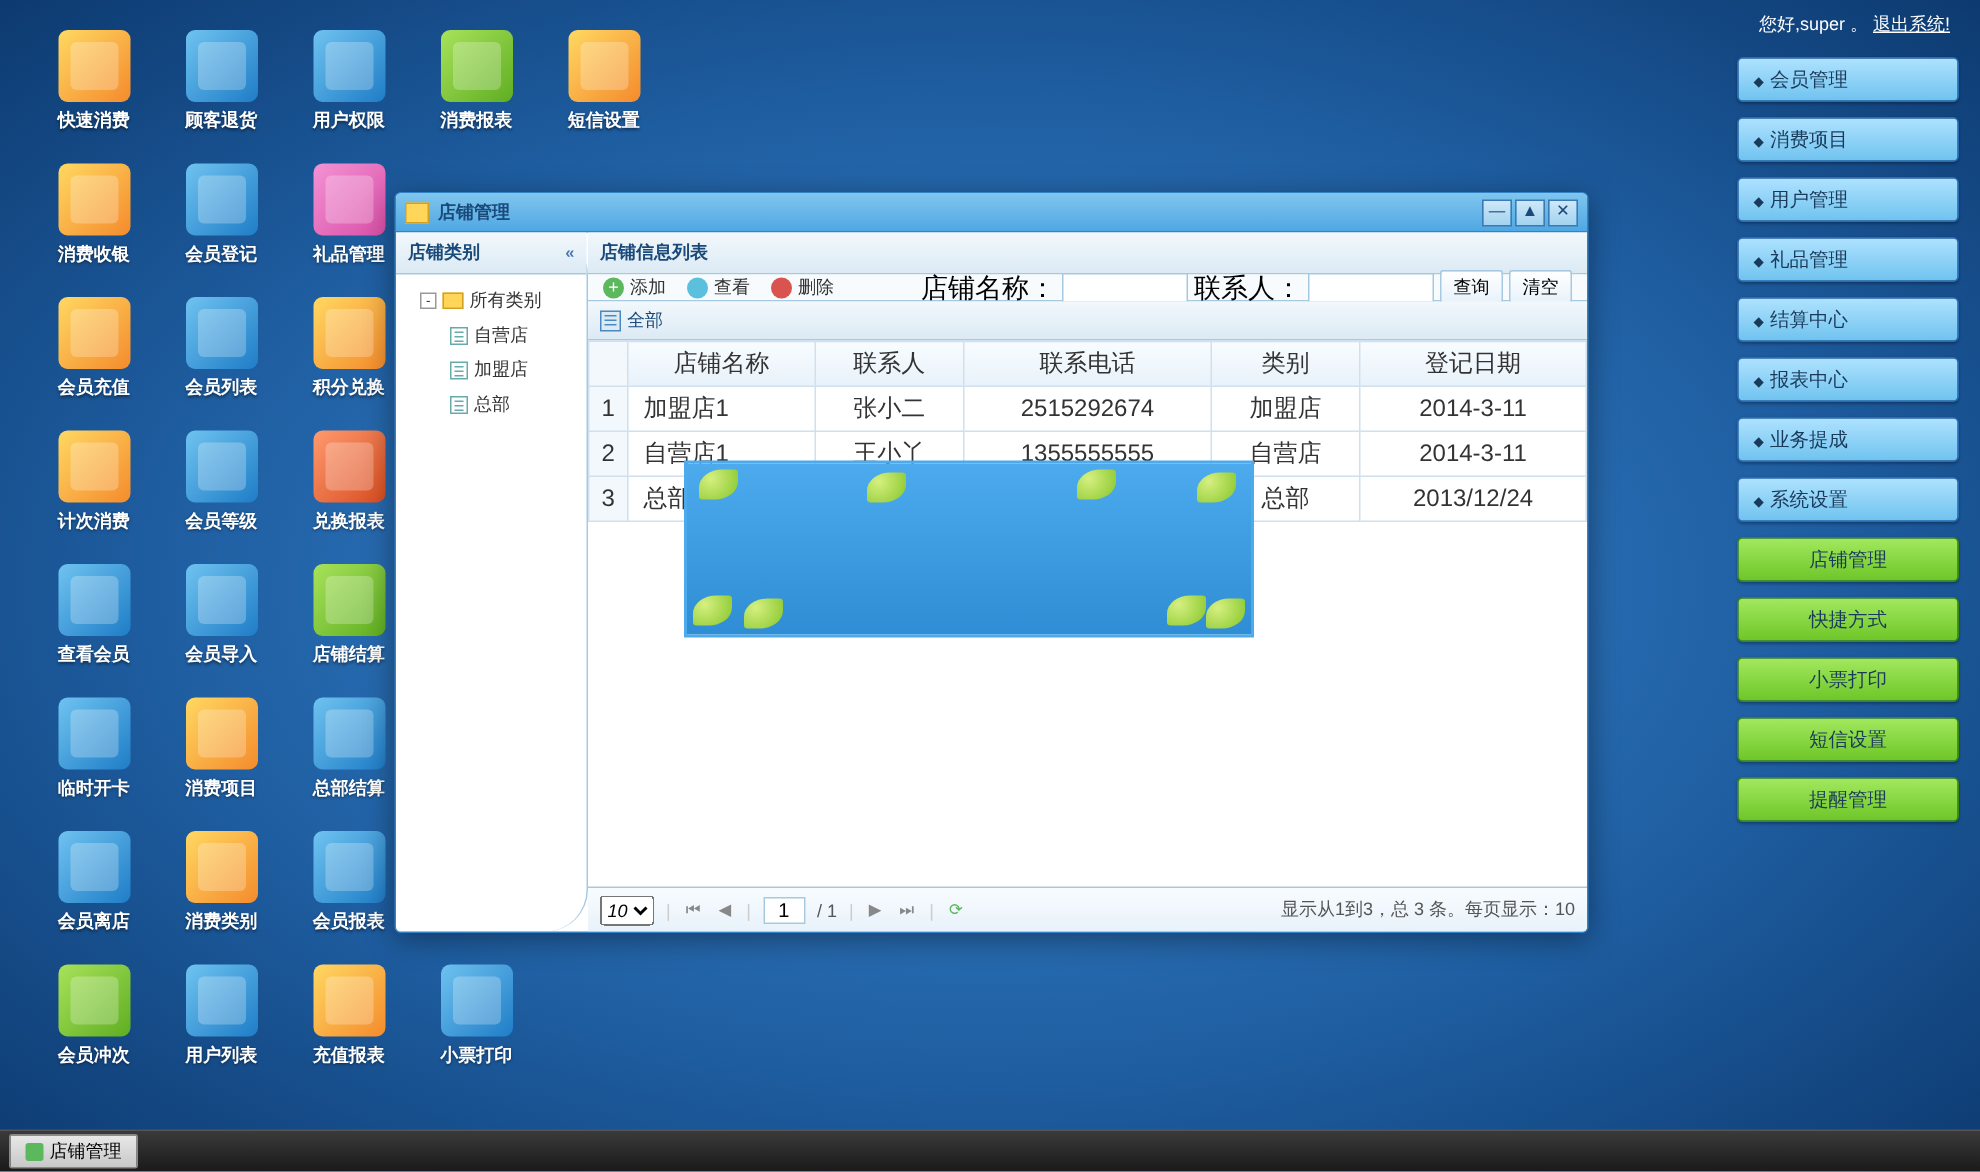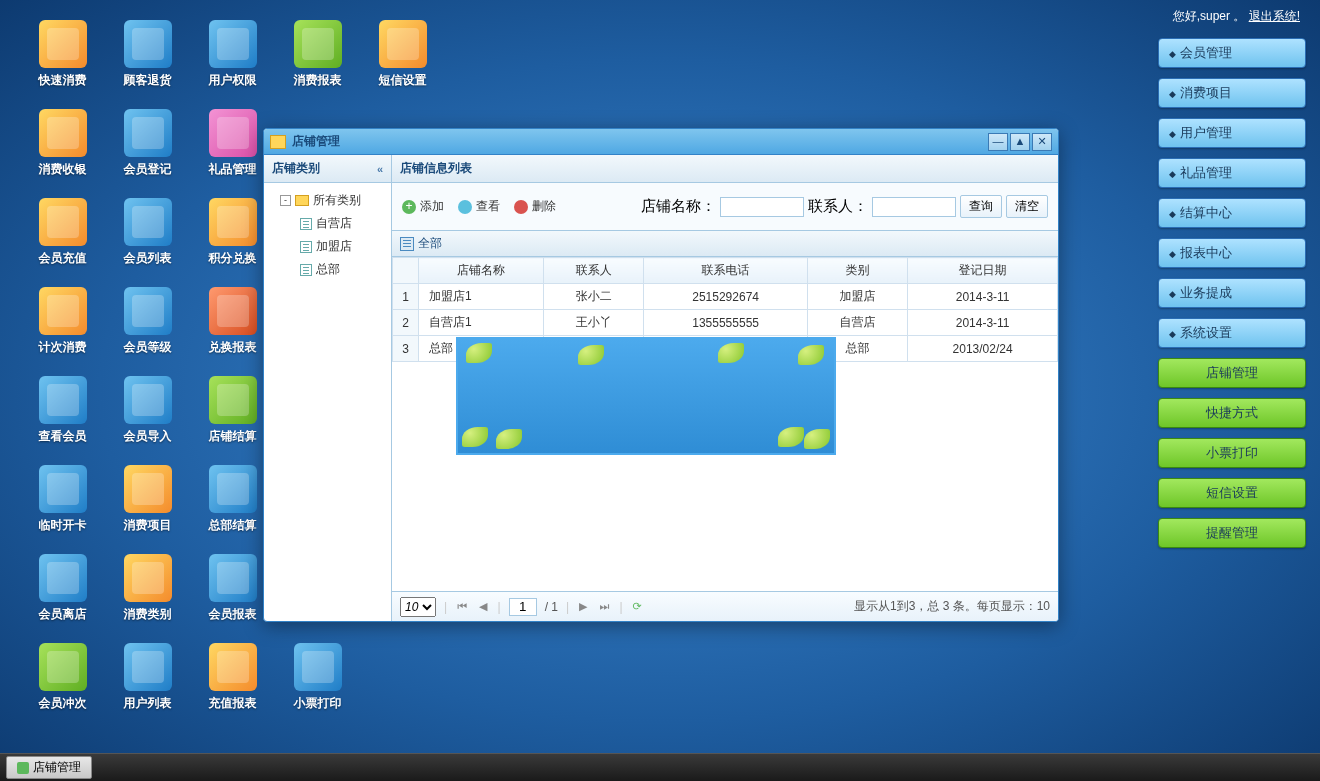--- a/index.html
+++ b/index.html
@@ -31,51 +31,51 @@
 .win { position: absolute; left: 263px; top: 128px; width: 796px; height: 494px; background: #fff; border: 1px solid #3282c7; box-shadow: 0 4px 20px rgba(0,0,0,.4); border-radius: 4px; overflow: hidden; }
 .titlebar { height: 26px; background: linear-gradient(#7fc5ee,#4fa8e3); border-bottom: 1px solid #3282c7; display: flex; align-items: center; padding: 0 6px; }
 .titlebar .ticon { width: 16px; height: 14px; background: #ffd65a; border: 1px solid #d4a020; margin-right: 6px; }
 .titlebar .ttext { font-size: 12px; font-weight: bold; color: #1a4a7a; flex: 1; }
 .winbtns { display: flex; gap: 2px; }
 .winbtn { width: 20px; height: 18px; border: 1px solid #3a7ab5; background: linear-gradient(#cfe8f8,#a2d2ef); font-size: 11px; line-height: 14px; text-align: center; cursor: pointer; color: #1a4a7a; }
 
 .winbody { display: flex; height: calc(100% - 26px); }
 
 
-.treepane { width: 128px; border-right: 1px solid #a6c9e2; display: flex; flex-direction: column; }
+.treepane { width: 128px; border-right: 1px solid #a6c9e2; display: flex; flex-direction: column; border-radius: 28px; }
 .panehead { height: 28px; background: linear-gradient(#f2f8fc,#dceaf4); border-bottom: 1px solid #a6c9e2; display: flex; align-items: center; padding: 0 8px; font-size: 12px; font-weight: bold; color: #1a4a7a; justify-content: space-between; }
 .collapsebtn { font-size: 11px; cursor: pointer; color: #4a7aaa; }
 .tree { padding: 6px 4px; font-size: 12px; color: #333; }
 .tree .trow { padding: 3px 0 3px 12px; cursor: pointer; display: flex; align-items: center; gap: 4px; }
 .tree .trow.child { padding-left: 32px; }
 .tree .fld { width: 14px; height: 11px; background: #ffd65a; border: 1px solid #d4a020; display: inline-block; }
 .tree .doc { width: 12px; height: 12px; background: #fff; border: 1px solid #6aa; display: inline-block; position: relative; }
 .tree .doc::after{content:''; position:absolute; top:2px; left:2px; right:2px; height:1px; background:#6aa; box-shadow:0 3px 0 #6aa, 0 6px 0 #6aa;}
 .tree .exp { width: 11px; height: 11px; border: 1px solid #999; font-size: 9px; line-height: 9px; text-align: center; display: inline-block; background: #fff; }
 
 
 .content { flex: 1; display: flex; flex-direction: column; }
-.toolbar { height: 48px; border-bottom: 1px solid #a6c9e2; background: #f7fbfe; display: flex; align-items: center; padding: 0 10px; gap: 14px; font-size: 12px; }
+.toolbar { height: 18px; border-bottom: 1px solid #a6c9e2; background: #f7fbfe; display: flex; align-items: center; padding: 0 10px; gap: 14px; font-size: 12px; }
 .tbtn { display: flex; align-items: center; gap: 4px; cursor: pointer; color: #333; }
 .tbtn .ti { width: 14px; height: 14px; border-radius: 50%; display: inline-block; }
 .ti.add { background: #5cb85c; position: relative; }
 .ti.add::after{content:'+';color:#fff;font-size:12px;position:absolute;inset:0;text-align:center;line-height:13px;}
 .ti.view { background: #5bc0de; }
 .ti.del { background: #d9534f; }
 .spacer { flex: 1; }
 .srch { display: flex; align-items: center; gap: 4px; }
 .srch input { width: 84px; height: 20px; border: 1px solid #a6c9e2; font-size: 12px; padding: 0 3px; }
-.srch label { font-size: 15px; }
+.srch label { font-size: 18px; }
 .sbtn { border: 1px solid #a6c9e2; background: linear-gradient(#fff,#e8f2fa); padding: 2px 8px; font-size: 12px; cursor: pointer; border-radius: 2px; }
 
 .sectionhead { height: 26px; background: linear-gradient(#f2f8fc,#dceaf4); border-bottom: 1px solid #a6c9e2; display: flex; align-items: center; padding: 0 8px; font-size: 12px; color: #1a4a7a; gap: 4px; }
 .sectionhead .si { width: 14px; height: 14px; border: 1px solid #4a8ac0; background: #dceaf4; display: inline-block; position:relative;}
 .sectionhead .si::after{content:'';position:absolute;top:2px;left:2px;right:2px;height:1px;background:#4a8ac0;box-shadow:0 3px 0 #4a8ac0,0 6px 0 #4a8ac0;}
 
-.grid { flex: 1; overflow: auto; font-size: 12px; color: #333; position: relative; }
+.grid { flex: 1; overflow: auto; font-size: 16px; color: #333; position: relative; }
 table { width: 100%; border-collapse: collapse; }
 th, td { border: 1px solid #d0e0ee; padding: 4px 6px; text-align: center; height: 24px; }
 th { background: linear-gradient(#f8fcff,#e8f2fa); font-weight: normal; color: #333; }
 .rownum { width: 26px; background: #f2f8fc; }
 
 .overlay { position: absolute; left: 64px; top: 80px; width: 380px; height: 118px; background: linear-gradient(#4caaed,#2f8dd5); border: 2px solid #4caaed; }
 .overlay .leaf { position:absolute; width:26px; height:20px; background: radial-gradient(circle at 30% 30%, #d6f080, #85c52a); border-radius: 60% 10% 60% 10%; }
 
 .pager { height: 30px; border-top: 1px solid #a6c9e2; background: linear-gradient(#f8fcff,#e8f2fa); display: flex; align-items: center; padding: 0 8px; font-size: 12px; gap: 8px; color: #555; }
 .pager select { font-size: 12px; height: 20px; font-style: italic; }
@@ -210,21 +210,21 @@
     <td>1355555555</td>
     <td>自营店</td>
     <td>2014-3-11</td>
   </tr>
               <tr>
     <td class="rownum">3</td>
     <td style="text-align:left;padding-left:10px">总部</td>
     <td>王总</td>
     <td>0102336666</td>
     <td>总部</td>
-    <td>2013/02/24</td>
+    <td>2013/12/24</td>
   </tr>
             </tbody>
         </table>
         <div class="overlay">
           <div class="leaf" style="top:4px;left:8px"></div>
           <div class="leaf" style="top:6px;left:120px"></div>
           <div class="leaf" style="top:4px;right:90px"></div>
           <div class="leaf" style="top:6px;right:10px"></div>
           <div class="leaf" style="bottom:6px;left:4px"></div>
           <div class="leaf" style="bottom:4px;left:38px"></div>

